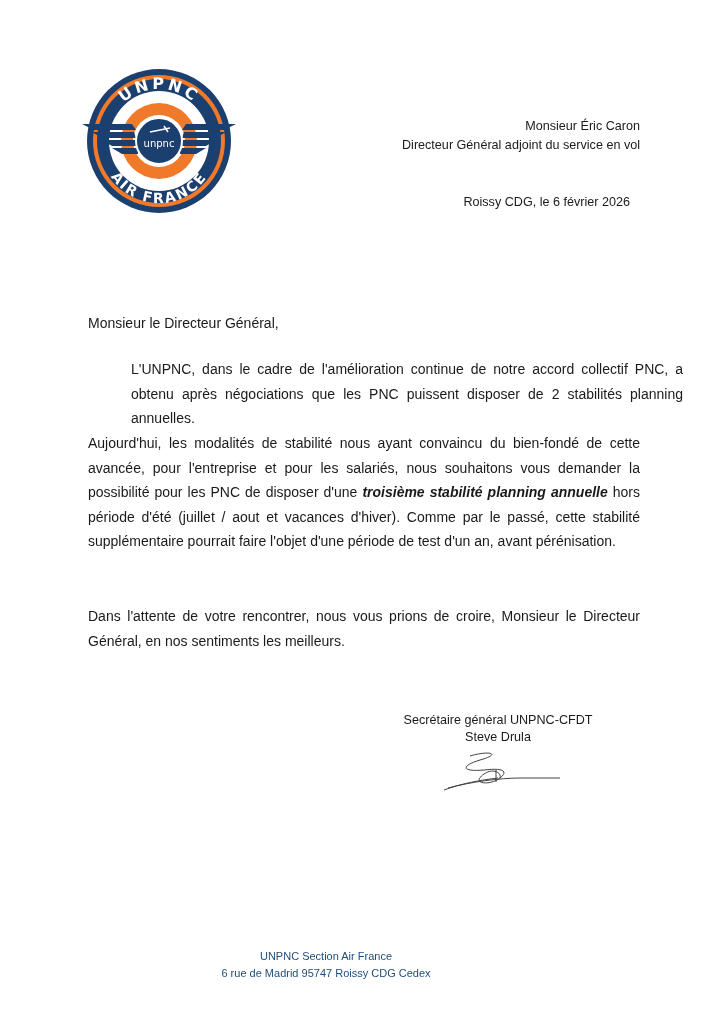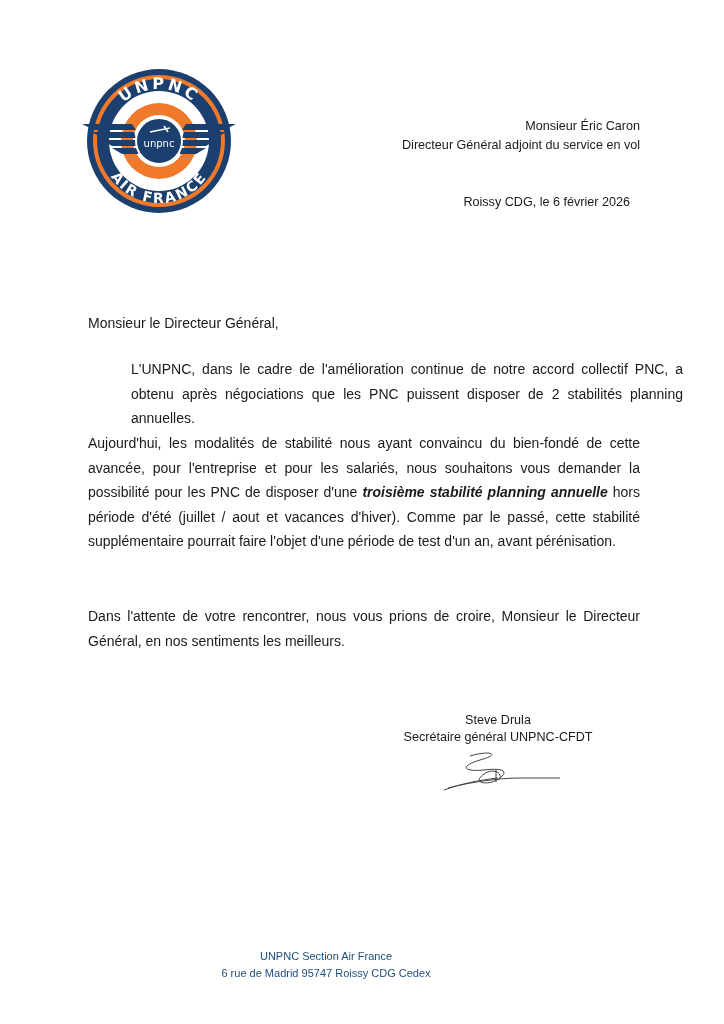--- a/index.html
+++ b/index.html
@@ -73,22 +73,22 @@
 
 <div class="body-text p2">
   <p><span>Aujourd'hui, les modalités de stabilité nous ayant convaincu du bien-fondé de cette avancée, pour l'entreprise et pour les salariés, nous souhaitons vous demander la possibilité pour les PNC de disposer d'une </span><b>troisième stabilité planning annuelle</b><span> hors période d'été (juillet / aout et vacances d'hiver). Comme par le passé, cette stabilité supplémentaire pourrait faire l'objet d'une période de test d'un an, avant pérénisation.</span></p>
 </div>
 
 <div class="body-text p3">
   <p>Dans l'attente de votre rencontrer, nous vous prions de croire, Monsieur le Directeur Général, en nos sentiments les meilleurs.</p>
 </div>
 
 <div class="signer">
+  <div>Secrétaire général UNPNC-CFDT</div>
   <div>Steve Drula</div>
-  <div>Secrétaire général UNPNC-CFDT</div>
 </div>
 
 <div class="signature">
   <svg viewBox="0 0 130 48" width="130" height="48">
     <path d="M30 8 C 50 2, 62 6, 40 12 C 20 18, 22 24, 44 22 C 60 20, 70 22, 60 30 C 50 38, 30 36, 44 26 C 52 20, 62 24, 60 30 M56 22 L56 34 M8 40 C 30 34, 60 30, 80 30 L120 30" stroke="#444444" stroke-width="1" fill="none"></path>
     <path d="M4 42 C 20 36, 40 32, 58 30" stroke="#444444" stroke-width="1" fill="none"></path>
   </svg>
 </div>
 
 <div class="footer">

